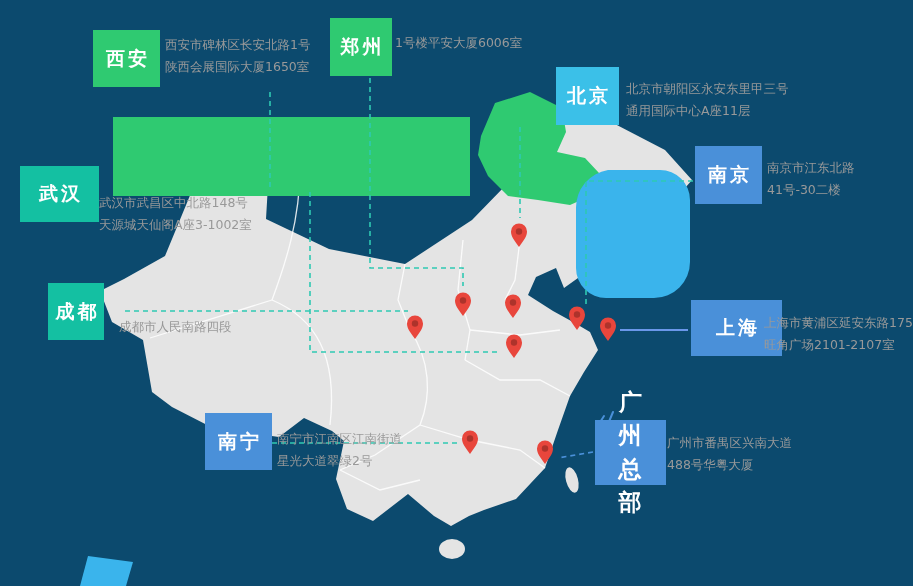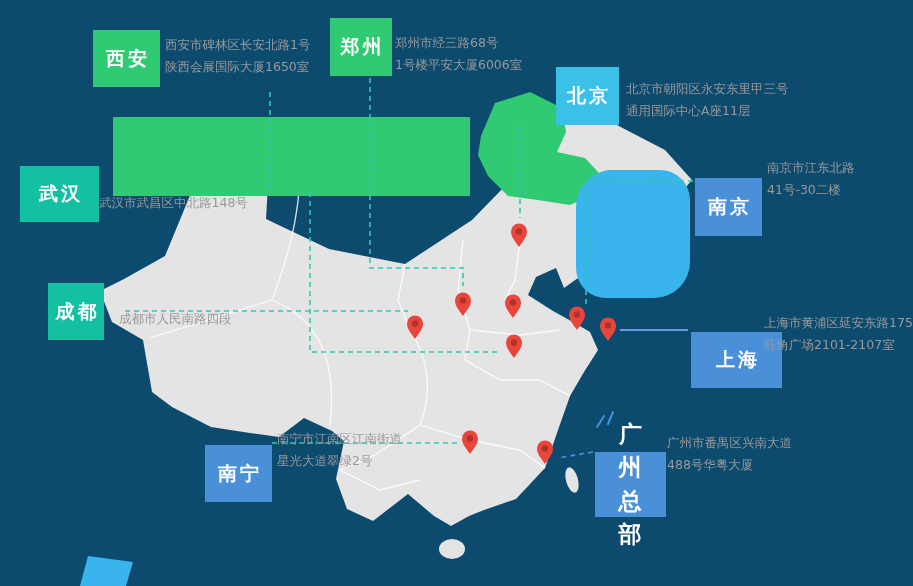--- a/index.html
+++ b/index.html
@@ -10,21 +10,21 @@
   .stage > svg { position:absolute; left:0; top:0; }
 
   .city-box {
     position:absolute; display:flex; align-items:center; justify-content:center;
     text-align:center; color:#fff; font-size:19px; font-weight:bold;
     letter-spacing:3px; text-indent:3px; cursor:pointer; user-select:none;
   }
   .c-green { background:var(--label_green,#2fca71); }
   .c-cyan  { background:var(--label_cyan,#3bc0e8); }
   .c-teal  { background:var(--label_teal,#14c0a2); }
-  .c-blue  { background:var(--label_blue,#4a90d9);margin-top:32px; }
+  .c-blue  { background:var(--label_blue,#4a90d9); }
   .two-line { padding:0 12px; font-size:23px; line-height:1.45; letter-spacing:1px; text-indent:1px; }
 
   .addr {
     position:absolute; color:var(--address_text,#999999);
     font-size:12.5px; line-height:22px; white-space:nowrap;
   }
 </style>
 </head>
 <body>
 
@@ -89,43 +89,43 @@
   </svg>
 
   <div class="city-box c-green" style="left:93px;top:30px;width:67px;height:57px">西安</div>
   <div class="addr" style="left:165px;top:34px">
     <div>西安市碑林区长安北路1号</div>
     <div>陕西会展国际大厦1650室</div>
   </div>
 
   <div class="city-box c-green" style="left:330px;top:18px;width:62px;height:58px">郑州</div>
   <div class="addr" style="left:395px;top:32px">
-    <div>郑州市经三路68号</div>
     <div>1号楼平安大厦6006室</div>
   </div>
 
   <div class="city-box c-cyan" style="left:556px;top:67px;width:63px;height:58px">北京</div>
   <div class="addr" style="left:626px;top:78px">
     <div>北京市朝阳区永安东里甲三号</div>
     <div>通用国际中心A座11层</div>
   </div>
 
   <div class="city-box c-teal" style="left:20px;top:166px;width:79px;height:56px">武汉</div>
   <div class="addr" style="left:99px;top:192px">
     <div>武汉市武昌区中北路148号</div>
+    <div>天源城天仙阁A座3-1002室</div>
   </div>
 
   <div class="city-box c-blue" style="left:695px;top:146px;width:67px;height:58px">南京</div>
   <div class="addr" style="left:767px;top:157px">
     <div>南京市江东北路</div>
     <div>41号-30二楼</div>
   </div>
 
   <div class="city-box c-teal" style="left:48px;top:283px;width:56px;height:57px">成都</div>
-  <div class="addr" style="left:119px;top:308px">
+  <div class="addr" style="left:119px;top:316px">
     <div>成都市人民南路四段</div>
   </div>
 
   <div class="city-box c-blue" style="left:691px;top:300px;width:91px;height:56px">上海</div>
   <div class="addr" style="left:764px;top:312px">
     <div>上海市黄浦区延安东路175号</div>
     <div>旺角广场2101-2107室</div>
   </div>
 
   <div class="city-box c-blue" style="left:205px;top:413px;width:67px;height:57px">南宁</div>

